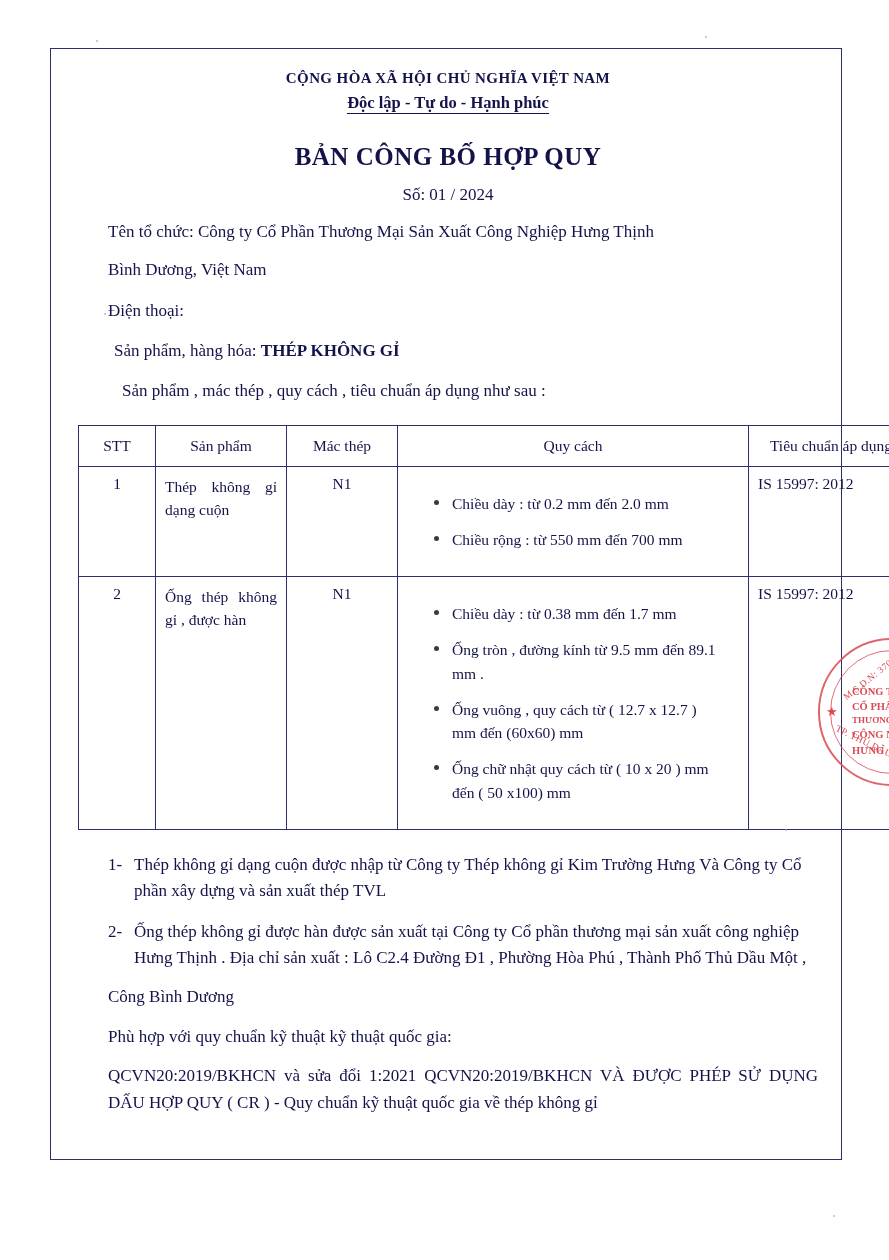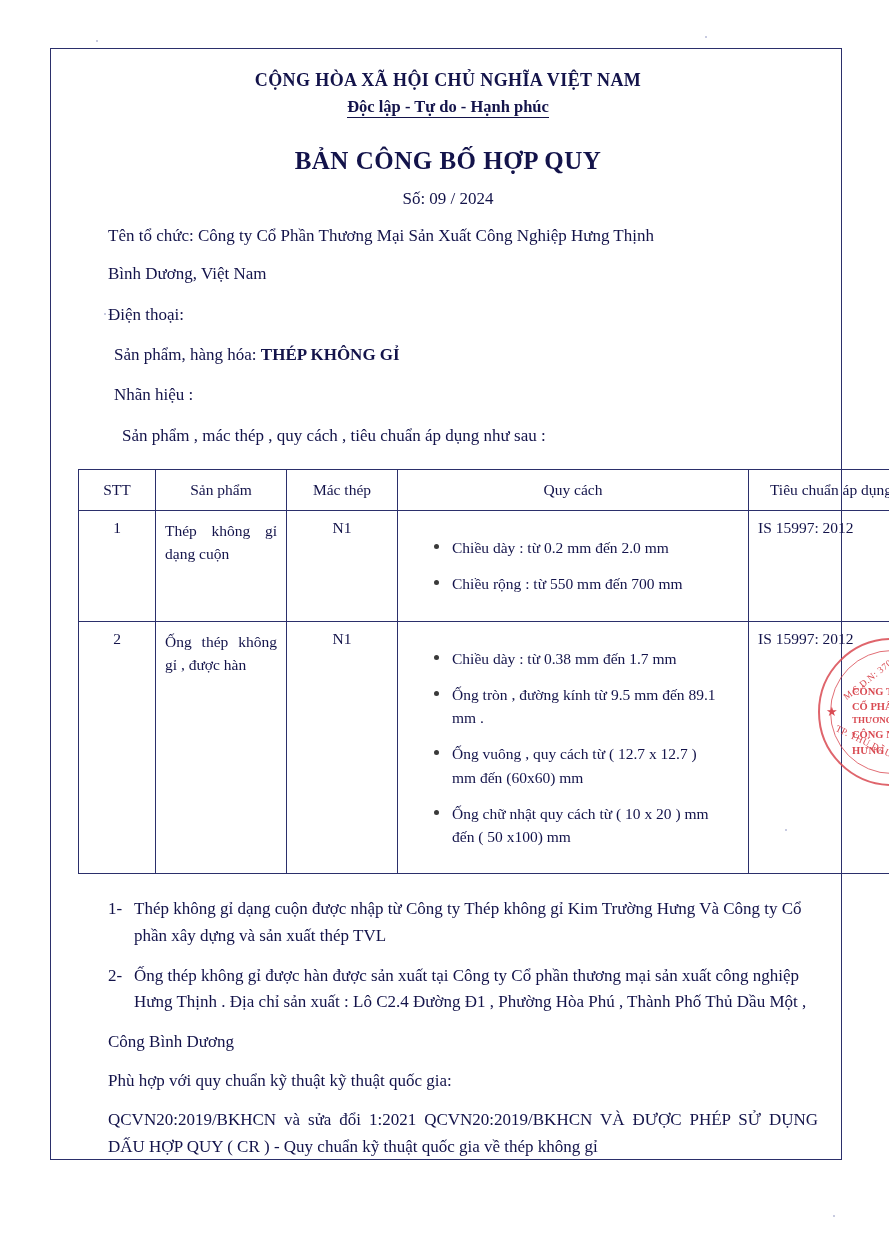--- a/index.html
+++ b/index.html
@@ -30,21 +30,21 @@
   #content {
     position: absolute;
     left: 78px;
     top: 62px;
     width: 740px;
   }
 
   .center { text-align: center; }
 
   .nat-title {
-    font-size: 18px;
+    font-size: 15px;
     font-weight: bold;
     letter-spacing: 0.4px;
     color: #13134a;
     margin-top: 8px;
   }
   .motto {
     font-size: 16.5px;
     font-weight: bold;
     color: #13134a;
     margin-top: 6px;
@@ -238,31 +238,30 @@
 <body>
 
 <div id="page-frame"></div>
 
 <div id="content">
 
   <div class="center nat-title">CỘNG HÒA XÃ HỘI CHỦ NGHĨA VIỆT NAM</div>
   <div class="center motto"><span class="underline">Độc lập - Tự do - Hạnh phúc</span></div>
 
   <div class="center doc-title">BẢN CÔNG BỐ HỢP QUY</div>
-  <div class="center doc-number">Số: 09 / 2024</div>
+  <div class="center doc-number">Số: 01 / 2024</div>
 
   <div class="para indent-1">Tên tổ chức: Công ty Cổ Phần Thương Mại Sản Xuất Công Nghiệp Hưng Thịnh</div>
   <div class="para" style="margin-top:12px; padding-left:30px;">Bình Dương, Việt Nam</div>
   <div class="para indent-1">Điện thoại:</div>
 
   <div class="para indent-2">
     <span>Sản phẩm, hàng hóa:</span>
     <span class="bold">THÉP KHÔNG GỈ</span>
   </div>
-  <div class="para indent-2">Nhãn hiệu :</div>
   <div class="para indent-3">Sản phẩm , mác thép , quy cách , tiêu chuẩn áp dụng như sau :</div>
 
   <table class="spec">
     <thead>
       <tr>
         <th class="col-stt">STT</th>
         <th class="col-prod">Sản phẩm</th>
         <th class="col-mac">Mác thép</th>
         <th class="col-spec">Quy cách</th>
         <th class="col-std">Tiêu chuẩn áp dụng</th>

